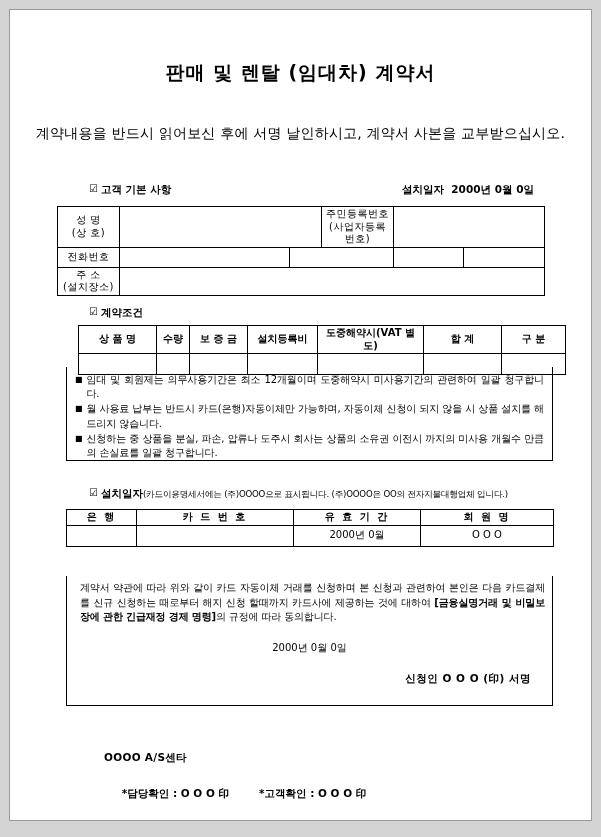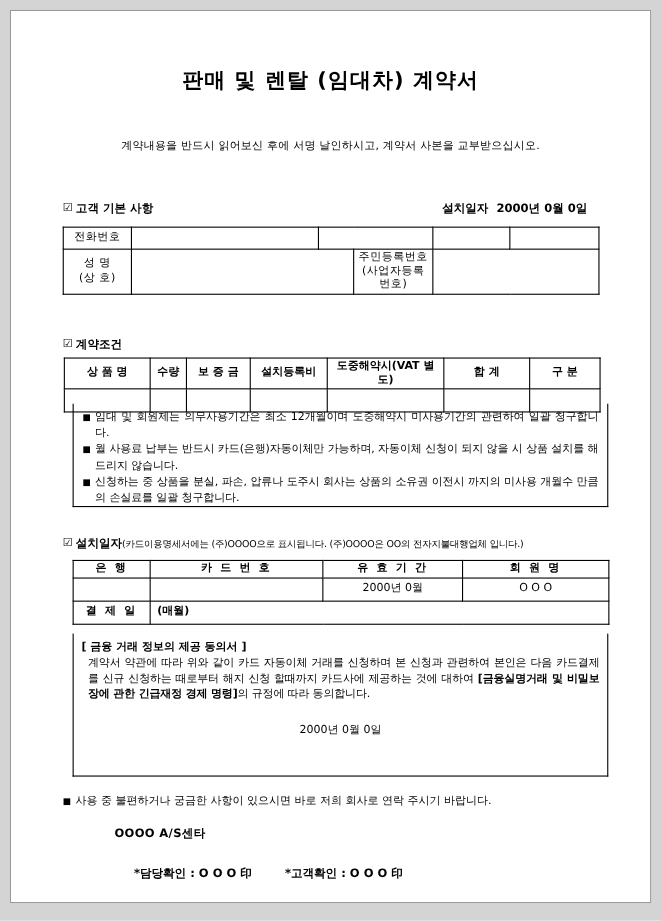--- a/index.html
+++ b/index.html
@@ -46,32 +46,33 @@
     top: 50px;
     left: 0;
     width: 581px;
   }
   .doc-subtitle {
     position: absolute;
     top: 115px;
     left: 0;
     width: 581px;
     text-align: center;
-    font-size: 10px;
+    font-size: 14px;
     color: #000;
     letter-spacing: 0.2px;
   }
 
   
   .sec-head {
     position: absolute;
     font-size: 10.5px;
     font-weight: bold;
     color: #000;
     white-space: nowrap;
+    margin-left: 32px;
   }
   .chk {
     display: inline-block;
     font-size: 10px;
     margin-right: 3px;
     font-family: "DejaVu Sans", sans-serif;
     vertical-align: 1px;
   }
   .sec-note {
     font-weight: normal;
@@ -224,46 +225,53 @@
     <colgroup>
       <col style="width:62px">
           <col style="width:170px">
           <col style="width:32px">
       <col style="width:72px">
           <col style="width:70px">
           <col style="width:81px">
     </colgroup>
     <tbody>
       <tr>
-        <td class="lbl" style="height:17px;">전화번호</td>
-        <td></td>
-        <td colspan="2"></td>
-        <td></td>
-        <td></td>
-      </tr>
-      <tr>
         <td class="lbl" rowspan="1">
           <div>성      명</div>
           <div>(상      호)</div>
         </td>
         <td colspan="2"></td>
         <td class="lbl">
           <div>주민등록번호</div>
           <div>(사업자등록번호)</div>
         </td>
         <td colspan="2"></td>
       </tr>
+      <tr>
+        <td class="lbl" style="height:17px;">전화번호</td>
+        <td></td>
+        <td colspan="2"></td>
+        <td></td>
+        <td></td>
+      </tr>
+      <tr>
+        <td class="lbl">
+          <div>주      소</div>
+          <div>(설치장소)</div>
+        </td>
+        <td colspan="5"></td>
+      </tr>
     </tbody>
   </table>
 
   <div class="sec-head" style="left:47px; top:296px;">
     <span class="chk">☑</span><span>계약조건</span>
   </div>
 
-  <table class="grid" style="left:48px; top:315px; width:487px;">
+  <table class="grid" style="left:68px; top:315px; width:487px;">
     <colgroup>
       <col style="width:78px">
           <col style="width:33px">
           <col style="width:58px">
       <col style="width:70px">
           <col style="width:106px">
           <col style="width:78px">
           <col style="width:64px">
     </colgroup>
     <thead>
@@ -324,36 +332,29 @@
         <th class="spaced2">회 원 명</th>
       </tr>
     </thead>
     <tbody>
       <tr>
         <td style="height:18px"></td>
         <td></td>
         <td>2000년 0월</td>
         <td>O  O  O</td>
       </tr>
-      <tr>
-        <td style="height:18px; font-weight:bold;" class="spaced2">결 제 일</td>
-        <td colspan="3" style="text-align:left; font-weight:bold; padding-left:6px;">(매월)</td>
-      </tr>
     </tbody>
   </table>
 
   <div class="consent-box" style="left:56px; top:566px; width:487px; height:130px;">
-    <div class="consent-title">[ 금융 거래 정보의 제공 동의서 ]</div>
     <div class="consent-body"><span>계약서 약관에 따라 위와 같이 카드 자동이체 거래를 신청하며 본 신청과 관련하여 본인은 다음 카드결제를 신규 신청하는 때로부터 해지 신청 할때까지 카드사에 제공하는 것에 대하여 </span><b>[금융실명거래 및 비밀보장에 관한 긴급재정 경제 명령]</b><span>의 규정에 따라 동의합니다.</span></div>
     <div class="consent-date">2000년 0월 0일</div>
-  </div>
-
-  <div class="foot-note" style="left:47px; top:711px;">
-    <span class="bullet-mark">■</span><span>사용 중 불편하거나 궁금한 사항이 있으시면 바로 저희 회사로 연락 주시기 바랍니다.</span>
-  </div>
+    <div class="consent-sign">신청인  O  O  O (印)    서명</div>
+  </div>
+
   <div class="foot-center" style="left:94px; top:741px;">OOOO A/S센타</div>
 
   <div class="foot-confirm" style="top:777px;">
     <span>*담당확인 : O  O  O  印</span><span class="gap"></span><span>*고객확인 : O  O  O  印</span>
   </div>
 
 </div>
 </div>
 
 </body></html>

